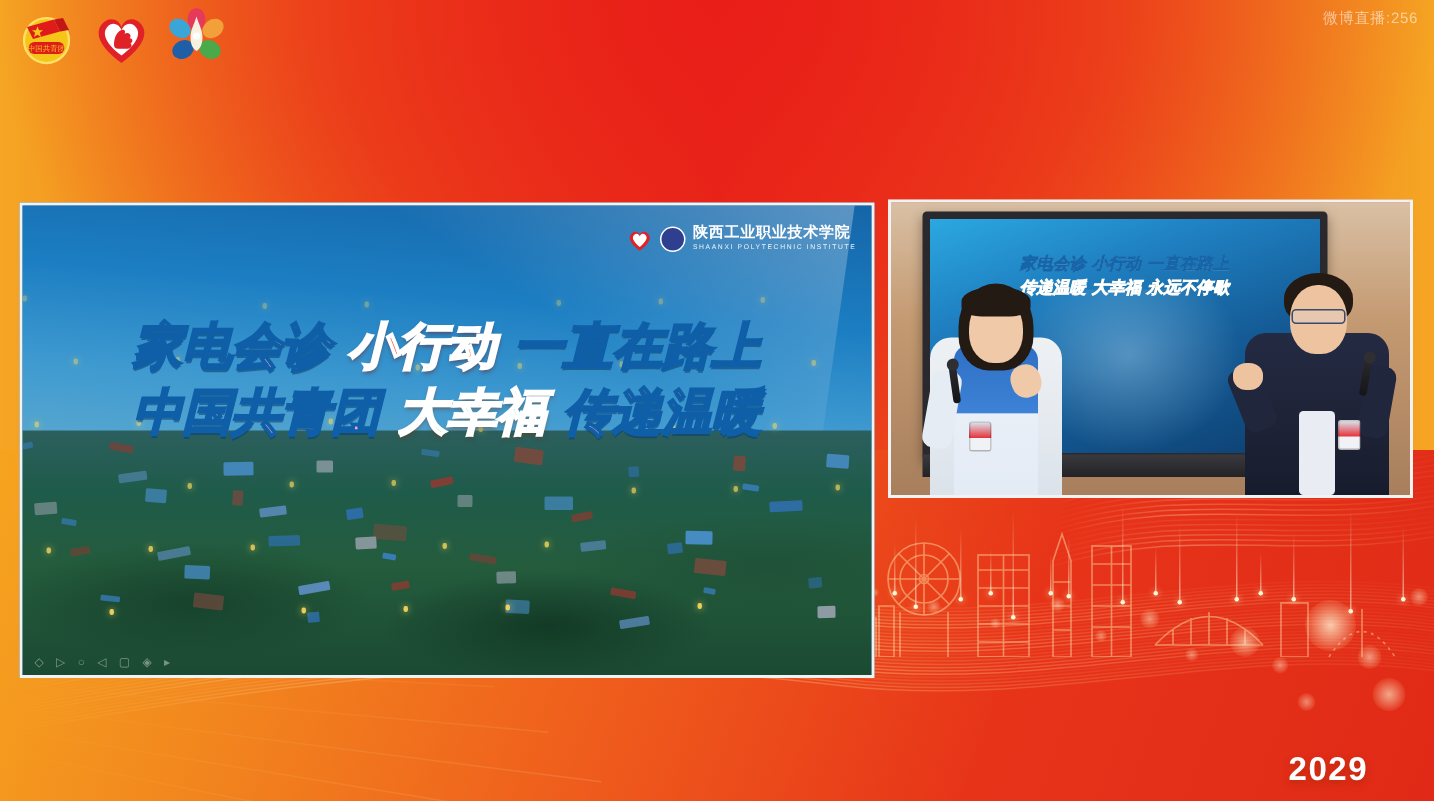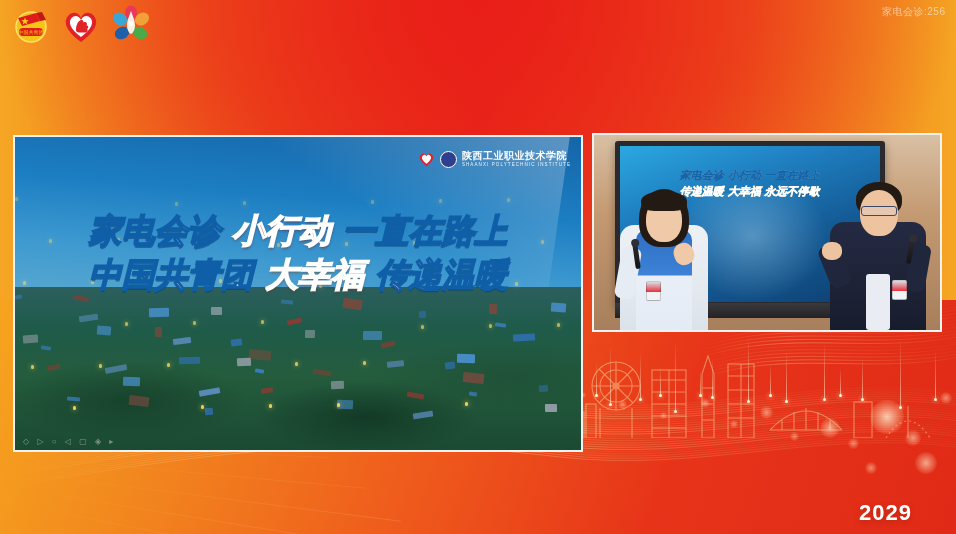--- a/index.html
+++ b/index.html
@@ -53,21 +53,21 @@
     background:linear-gradient(180deg,#2c5f5e 0%, #1f5b4a 25%, #245c3d 55%, #1b4a33 100%); }
   .vm-ground:before{ content:""; position:absolute; inset:0;
     background:
       radial-gradient(ellipse 30% 35% at 20% 70%, rgba(20,60,40,.75), rgba(20,60,40,0) 70%),
       radial-gradient(ellipse 28% 32% at 62% 80%, rgba(16,52,34,.8), rgba(16,52,34,0) 70%),
       radial-gradient(ellipse 34% 30% at 88% 55%, rgba(28,74,52,.6), rgba(28,74,52,0) 70%); }
   .house{ position:absolute; border-radius:1px; opacity:.95; }
   .firefly{ position:absolute; width:3px; height:4px; border-radius:40%;
     background:#ffdc5e; box-shadow:0 0 5px rgba(255,215,90,.9); }
 
-  .vm-logo{ position:absolute; right:10px; top:14px; display:flex; align-items:flex-start; gap:5px; }
+  .vm-logo{ position:absolute; right:10px; top:14px; display:flex; align-items:center; gap:5px; }
   .vm-logo-heart{ width:17px; height:16px; position:relative; }
   .vm-logo-seal{ width:17px; height:17px; border-radius:50%; border:1.5px solid #fff;
     background:#2f3f8f; }
   .vm-logo-txt{ display:flex; flex-direction:column; line-height:1; }
   .vm-logo-cn{ color:#fff; font-size:10px; font-weight:bold; letter-spacing:.5px; }
   .vm-logo-en{ color:rgba(255,255,255,.9); font-size:4.5px; letter-spacing:1.1px; margin-top:2px; }
 
   .slogan{ position:absolute; left:0; right:0; top:72px; text-align:center; }
   .slogan-line{ font-size:33px; font-weight:bold; line-height:1.34; white-space:nowrap;
     font-family:"DejaVu Sans","Liberation Sans",sans-serif; font-style:italic; }
@@ -292,21 +292,21 @@
           <ellipse cx="21" cy="9" rx="6" ry="7.5" fill="#e7395a"></ellipse>
           <ellipse cx="32" cy="15" rx="6" ry="7.5" fill="#f2a03a" transform="rotate(55 32 15)"></ellipse>
           <ellipse cx="30" cy="29" rx="6" ry="7.5" fill="#4aaa4a" transform="rotate(118 30 29)"></ellipse>
           <ellipse cx="12" cy="29" rx="6" ry="7.5" fill="#1f5fa8" transform="rotate(-118 12 29)"></ellipse>
           <ellipse cx="10" cy="15" rx="6" ry="7.5" fill="#3aa6d8" transform="rotate(-55 10 15)"></ellipse>
           <path d="M21 7 c-1.5 5 -4 9 -4 14 0 5 2 8 4 9 2-1 4-4 4-9 0-5 -2.5-9 -4-14 z" fill="#f7f1e0"></path>
           <circle cx="21" cy="20" r="2.4" fill="#fff"></circle>
         </svg>
       </div>
     </div>
-    <div class="watermark">家电会诊:256</div>
+    <div class="watermark">微博直播:256</div>
   </div>
 
   <div class="video-main">
     <div class="vm-sky"></div>
     <div class="vm-ground">
       <div id="houses">
           <div class="house" style="left: 0px; top: 8px; width: 7px; height: 4px; background: rgb(58, 127, 193); opacity: 0.55; transform: rotate(-12deg);"></div>
           <div class="house" style="left: 82px; top: 39px; width: 14px; height: 9px; background: rgb(74, 144, 208); opacity: 0.64; transform: rotate(5deg);"></div>
           <div class="house" style="left: 164px; top: 70px; width: 21px; height: 7px; background: rgb(47, 111, 174); opacity: 0.73; transform: rotate(-2deg);"></div>
           <div class="house" style="left: 246px; top: 101px; width: 12px; height: 5px; background: rgb(138, 59, 50); opacity: 0.82; transform: rotate(-9deg);"></div>

